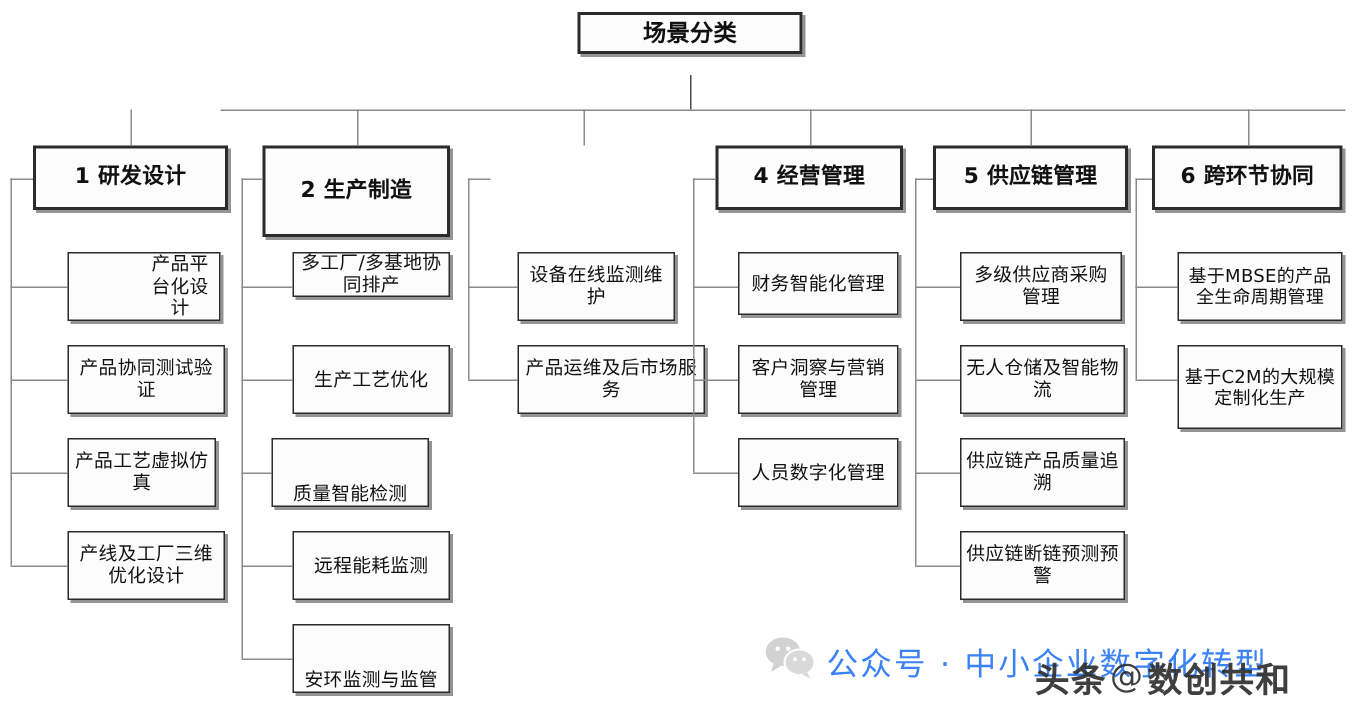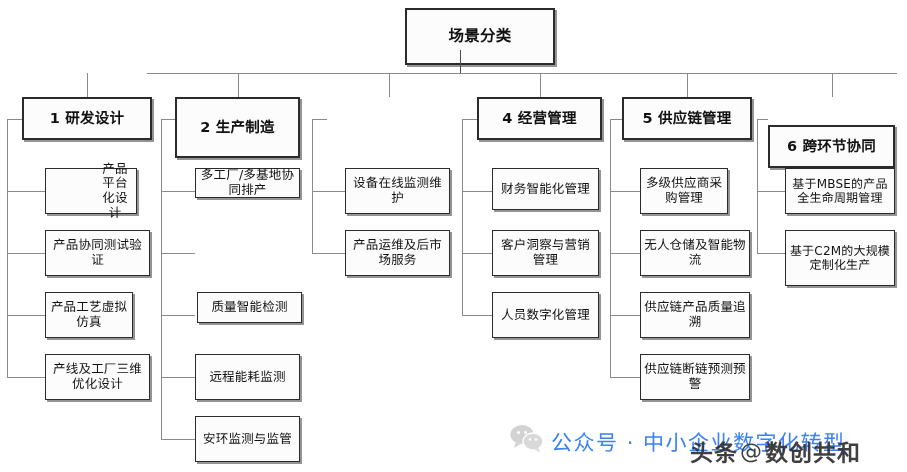--- a/index.html
+++ b/index.html
@@ -98,79 +98,82 @@
   }
   .wm-toutiao .tt-at {
     font-size: 22px;
     font-weight: normal;
   }
 </style>
 </head>
 <body>
 
 <div id="chart-canvas">
-    <div class="node root-node" style="left: 385px; top: 8px; width: 150px; height: 57px; margin-left: 20px;">
+    <div class="node root-node" style="left: 385px; top: 8px; width: 150px; height: 28px;">
       <span class="txt">场景分类</span>
     </div>
     <div class="line v trunk" style="left: 460px; top: 50px; height: 23px;"></div>
     <div class="line h bus" style="left: 147px; top: 73px; width: 750px;"></div>
     <div class="line v" style="left: 87px; top: 73px; height: 24px;"></div>
     <div class="node header-node" style="left: 22px; top: 97px; width: 130px; height: 43px;">
       <span class="txt">1 研发设计</span>
     </div>
     <div class="line h" style="left: 7px; top: 118.5px; width: 15px;"></div>
     <div class="line v" style="left: 7px; top: 118.5px; height: 258.5px;"></div>
     <div class="line h" style="left: 7px; top: 191px; width: 38px;"></div>
-    <div class="node leaf-node" style="left: 45px; top: 168px; width: 92px; height: 46px; padding-left: 48px;">
+    <div class="node leaf-node" style="left: 45px; top: 168px; width: 102px; height: 46px; padding-left: 48px;">
       <span class="txt">产品平台化设计</span>
     </div>
     <div class="line h" style="left: 7px; top: 253px; width: 38px;"></div>
     <div class="node leaf-node" style="left: 45px; top: 230px; width: 105px; height: 46px;">
       <span class="txt">产品协同测试验证</span>
     </div>
     <div class="line h" style="left: 7px; top: 315px; width: 38px;"></div>
-    <div class="node leaf-node" style="left: 45px; top: 292px; width: 88px; height: 46px; justify-content: center;">
+    <div class="node leaf-node" style="left: 45px; top: 292px; width: 99px; height: 46px; justify-content: center;">
       <span class="txt">产品工艺虚拟仿真</span>
     </div>
     <div class="line h" style="left: 7px; top: 377px; width: 38px;"></div>
     <div class="node leaf-node" style="left: 45px; top: 354px; width: 105px; height: 46px;">
       <span class="txt">产线及工厂三维优化设计</span>
     </div>
     <div class="line v" style="left: 237.5px; top: 73px; height: 24px;"></div>
     <div class="node header-node" style="left: 175px; top: 97px; width: 125px; height: 61px;">
       <span class="txt">2 生产制造</span>
     </div>
     <div class="line h" style="left: 161px; top: 118.5px; width: 14px;"></div>
     <div class="line v" style="left: 161px; top: 118.5px; height: 320.5px;"></div>
     <div class="line h" style="left: 161px; top: 191px; width: 34px;"></div>
     <div class="node leaf-node" style="left: 195px; top: 168px; width: 105px; height: 30px;">
       <span class="txt">多工厂/多基地协同排产</span>
     </div>
     <div class="line h" style="left: 161px; top: 253px; width: 34px;"></div>
+    <div class="node leaf-node" style="left: 195px; top: 230px; width: 105px; height: 46px;">
+      <span class="txt">生产工艺优化</span>
+    </div>
     <div class="line h" style="left: 161px; top: 315px; width: 34px;"></div>
-    <div class="node leaf-node" style="left: 197px; top: 292px; width: 105px; height: 31px;">
+    <div class="node leaf-node" style="left: 181px; top: 292px; width: 105px; height: 46px; align-items: flex-end;">
       <span class="txt">质量智能检测</span>
     </div>
     <div class="line h" style="left: 161px; top: 377px; width: 34px;"></div>
     <div class="node leaf-node" style="left: 195px; top: 354px; width: 105px; height: 46px;">
       <span class="txt">远程能耗监测</span>
     </div>
     <div class="line h" style="left: 161px; top: 439px; width: 34px;"></div>
-    <div class="node leaf-node" style="left: 195px; top: 416px; width: 105px; height: 46px;">
+    <div class="node leaf-node" style="left: 195px; top: 416px; width: 105px; height: 46px; align-items: flex-end;">
       <span class="txt">安环监测与监管</span>
     </div>
     <div class="line v" style="left: 388.5px; top: 73px; height: 24px;"></div>
     <div class="line h" style="left: 312px; top: 118.5px; width: 15px;"></div>
     <div class="line v" style="left: 312px; top: 118.5px; height: 134.5px;"></div>
     <div class="line h" style="left: 312px; top: 191px; width: 33px;"></div>
     <div class="node leaf-node" style="left: 345px; top: 168px; width: 105px; height: 46px;">
       <span class="txt">设备在线监测维护</span>
     </div>
     <div class="line h" style="left: 312px; top: 253px; width: 33px;"></div>
-    <div class="node leaf-node" style="left: 345px; top: 230px; width: 105px; height: 46px;">
+    <div class="node leaf-node" style="left: 345px; top: 230px; width: 125px; height: 46px;">
       <span class="txt">产品运维及后市场服务</span>
     </div>
     <div class="line v" style="left: 539.5px; top: 73px; height: 24px;"></div>
     <div class="node header-node" style="left: 477px; top: 97px; width: 125px; height: 43px;">
       <span class="txt">4 经营管理</span>
     </div>
     <div class="line h" style="left: 462px; top: 118.5px; width: 15px;"></div>
     <div class="line v" style="left: 462px; top: 118.5px; height: 196.5px;"></div>
     <div class="line h" style="left: 462px; top: 191px; width: 30px;"></div>
     <div class="node leaf-node" style="left: 492px; top: 168px; width: 107px; height: 42px;">
@@ -184,37 +187,37 @@
     <div class="node leaf-node" style="left: 492px; top: 292px; width: 107px; height: 46px;">
       <span class="txt">人员数字化管理</span>
     </div>
     <div class="line v" style="left: 687px; top: 73px; height: 24px;"></div>
     <div class="node header-node" style="left: 622px; top: 97px; width: 130px; height: 43px;">
       <span class="txt">5 供应链管理</span>
     </div>
     <div class="line h" style="left: 610px; top: 118.5px; width: 12px;"></div>
     <div class="line v" style="left: 610px; top: 118.5px; height: 258.5px;"></div>
     <div class="line h" style="left: 610px; top: 191px; width: 30px;"></div>
-    <div class="node leaf-node" style="left: 640px; top: 168px; width: 88px; height: 46px;">
+    <div class="node leaf-node" style="left: 640px; top: 168px; width: 108px; height: 46px;">
       <span class="txt">多级供应商采购管理</span>
     </div>
     <div class="line h" style="left: 610px; top: 253px; width: 30px;"></div>
     <div class="node leaf-node" style="left: 640px; top: 230px; width: 110px; height: 46px;">
       <span class="txt">无人仓储及智能物流</span>
     </div>
     <div class="line h" style="left: 610px; top: 315px; width: 30px;"></div>
     <div class="node leaf-node" style="left: 640px; top: 292px; width: 110px; height: 46px;">
       <span class="txt">供应链产品质量追溯</span>
     </div>
     <div class="line h" style="left: 610px; top: 377px; width: 30px;"></div>
     <div class="node leaf-node" style="left: 640px; top: 354px; width: 110px; height: 46px;">
       <span class="txt">供应链断链预测预警</span>
     </div>
     <div class="line v" style="left: 831.5px; top: 73px; height: 24px;"></div>
-    <div class="node header-node" style="left: 768px; top: 97px; width: 127px; height: 43px; margin-top: 28px;">
+    <div class="node header-node" style="left: 768px; top: 97px; width: 127px; height: 43px;">
       <span class="txt">6 跨环节协同</span>
     </div>
     <div class="line h" style="left: 757px; top: 118.5px; width: 11px;"></div>
     <div class="line v" style="left: 757px; top: 118.5px; height: 134.5px;"></div>
     <div class="line h" style="left: 757px; top: 191px; width: 28px;"></div>
     <div class="node leaf-node compact" style="left: 785px; top: 168px; width: 110px; height: 46px;">
       <span class="txt">基于MBSE的产品全生命周期管理</span>
     </div>
     <div class="line h" style="left: 757px; top: 253px; width: 28px;"></div>
     <div class="node leaf-node compact" style="left: 785px; top: 230px; width: 110px; height: 56px;">

